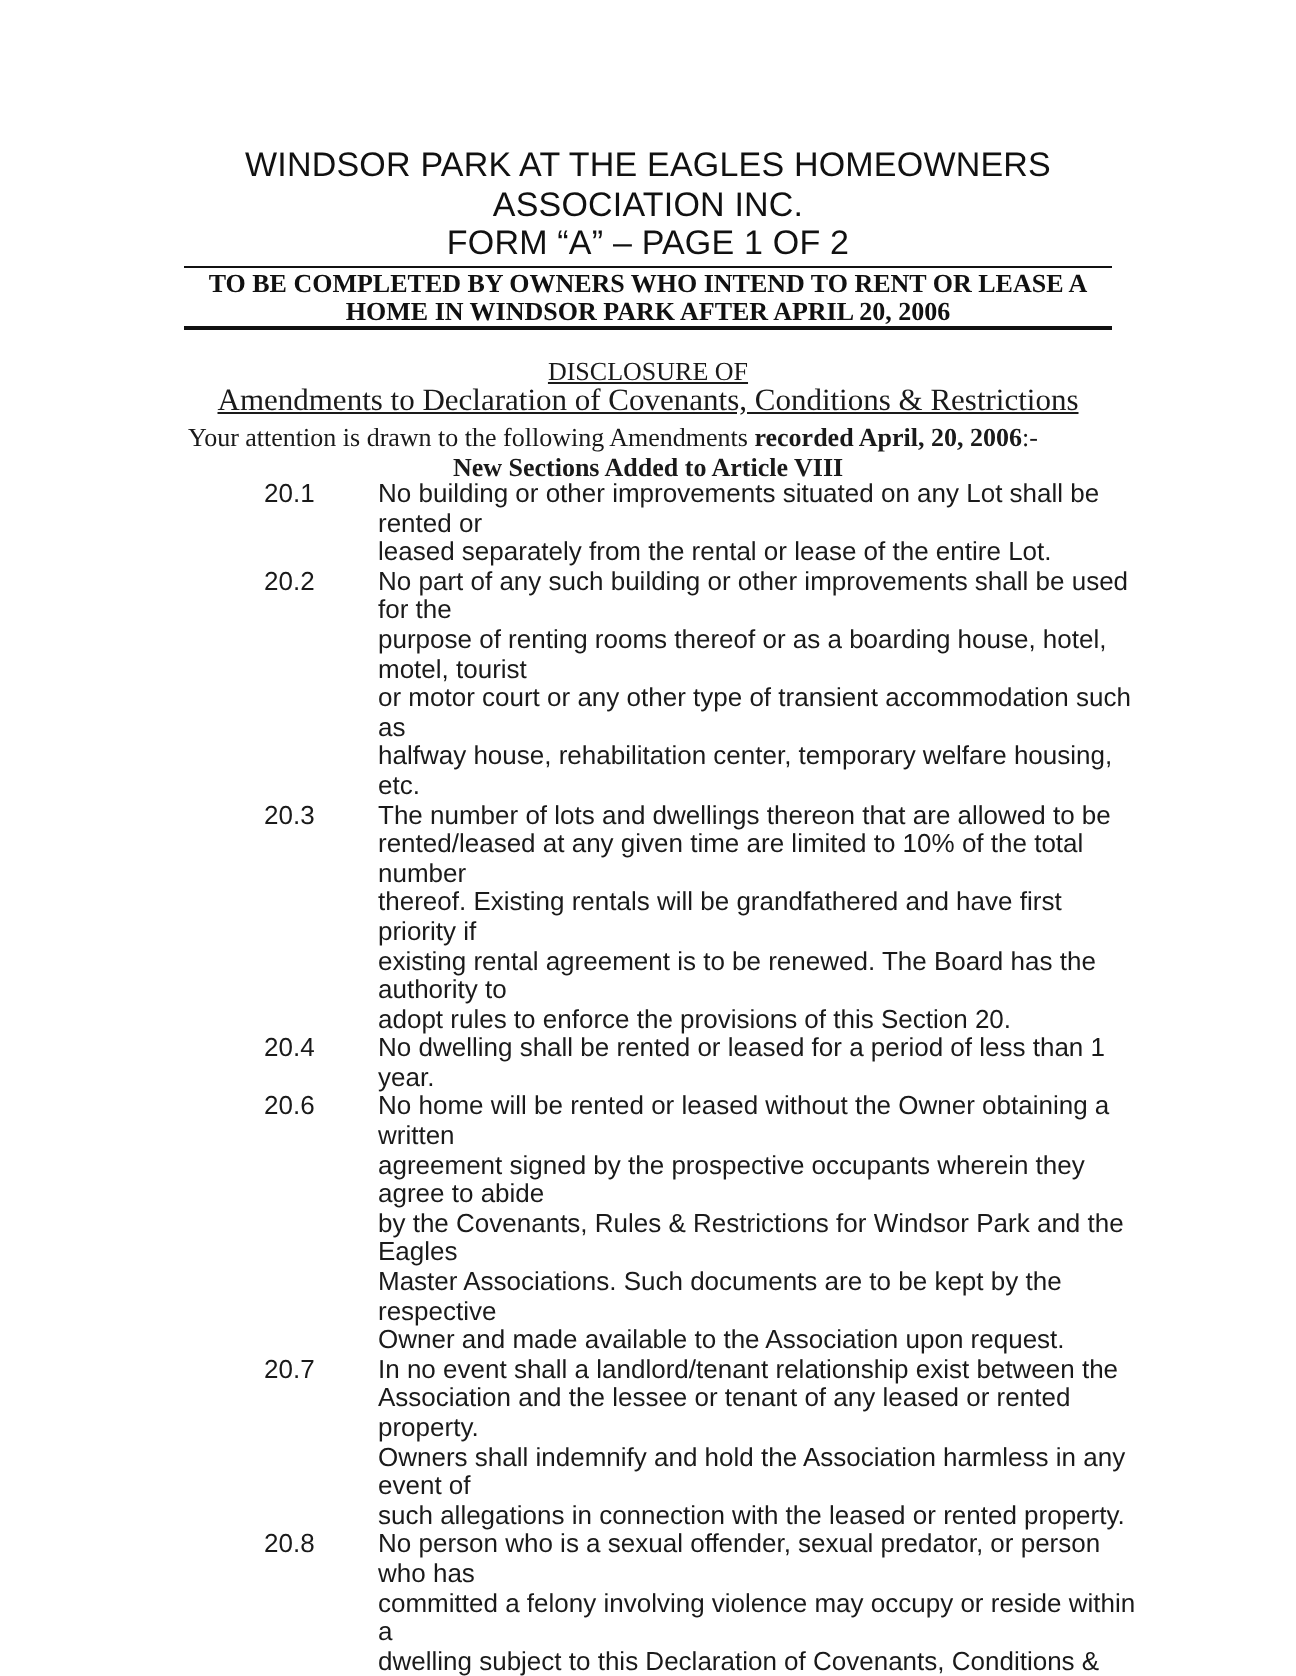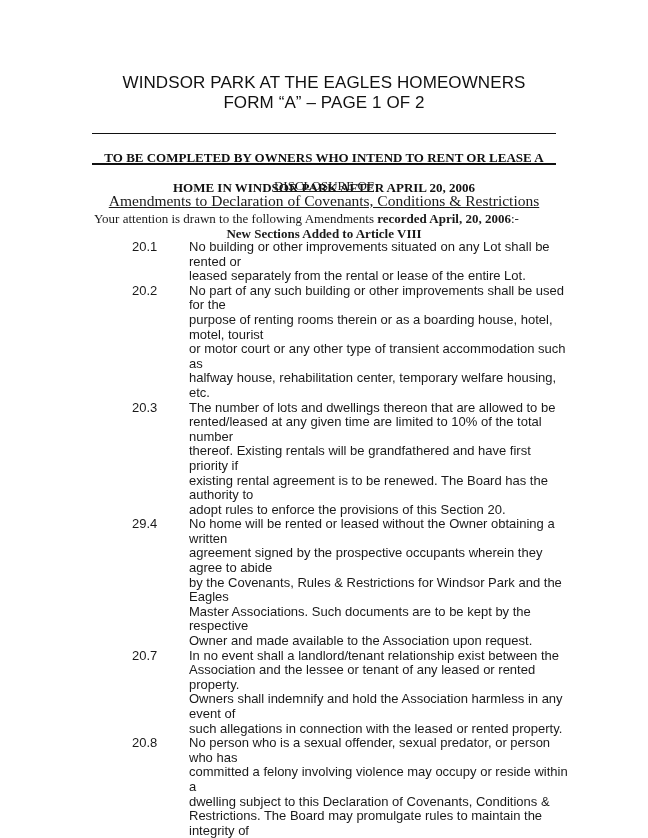--- a/index.html
+++ b/index.html
@@ -17,21 +17,21 @@
 
   .rule-thin { position: absolute; left: 92px; width: 464px; top: 133px; height: 1px; background: #111; }
   .rule-thick { position: absolute; left: 92px; width: 464px; top: 163px; height: 2px; background: #111; }
 
   .subtitle {
     position: absolute; left: 92px; width: 464px; top: 135px;
     text-align: center;
     font-family: "Liberation Serif", serif; font-weight: bold;
     font-size: 13px; line-height: 14px; color: #111;
   }
-  .subtitle div { white-space: nowrap; margin-top: 16px; }
+  .subtitle div { white-space: nowrap; }
 
   .disclosure {
     position: absolute; left: 92px; width: 464px; top: 178px;
     text-align: center;
     font-family: "Liberation Serif", serif; font-size: 13px; line-height: 15px;
   }
   .disclosure span { text-decoration: underline; }
 
   .amendments {
     position: absolute; left: 92px; width: 464px; top: 192px;
@@ -60,20 +60,21 @@
   .section .num { width: 29px; flex: 0 0 29px; }
   .section .text { flex: 1; white-space: pre-line; margin-left: 28px; }
 </style>
 </head>
 <body>
 
 <div class="page">
 
   <div class="title">
     <div>WINDSOR PARK AT THE EAGLES HOMEOWNERS</div>
+    <div>ASSOCIATION INC.</div>
     <div>FORM “A” – PAGE 1 OF 2</div>
   </div>
 
   <div class="rule-thin"></div>
 
   <div class="subtitle">
     <div>TO BE COMPLETED BY OWNERS WHO INTEND TO RENT OR LEASE A</div>
     <div>HOME IN WINDSOR PARK AFTER APRIL 20, 2006</div>
   </div>
 
@@ -93,34 +94,38 @@
 
   <div class="sections">
     <div class="section">
       <span class="num">20.1</span>
       <span class="text">No building or other improvements situated on any Lot shall be rented or
 leased separately from the rental or lease of the entire Lot.</span>
     </div>
     <div class="section">
       <span class="num">20.2</span>
       <span class="text">No part of any such building or other improvements shall be used for the
-purpose of renting rooms therein or as a boarding house, hotel, motel, tourist
+purpose of renting rooms thereof or as a boarding house, hotel, motel, tourist
 or motor court or any other type of transient accommodation such as
 halfway house, rehabilitation center, temporary welfare housing, etc.</span>
     </div>
     <div class="section">
       <span class="num">20.3</span>
       <span class="text">The number of lots and dwellings thereon that are allowed to be
 rented/leased at any given time are limited to 10% of the total number
 thereof.  Existing rentals will be grandfathered and have first priority if
 existing rental agreement is to be renewed.  The Board has the authority to
 adopt rules to enforce the provisions of this Section 20.</span>
     </div>
     <div class="section">
-      <span class="num">29.4</span>
+      <span class="num">20.4</span>
+      <span class="text">No dwelling shall be rented or leased for a period of less than 1 year.</span>
+    </div>
+    <div class="section">
+      <span class="num">20.6</span>
       <span class="text">No home will be rented or leased without the Owner obtaining a written
 agreement signed by the prospective occupants wherein they agree to abide
 by the Covenants, Rules &amp; Restrictions for Windsor Park and the Eagles
 Master Associations.  Such documents are to be kept by the respective
 Owner and made available to the Association upon request.</span>
     </div>
     <div class="section">
       <span class="num">20.7</span>
       <span class="text">In no event shall a landlord/tenant relationship exist between the
 Association and the lessee or tenant of any leased or rented property.

